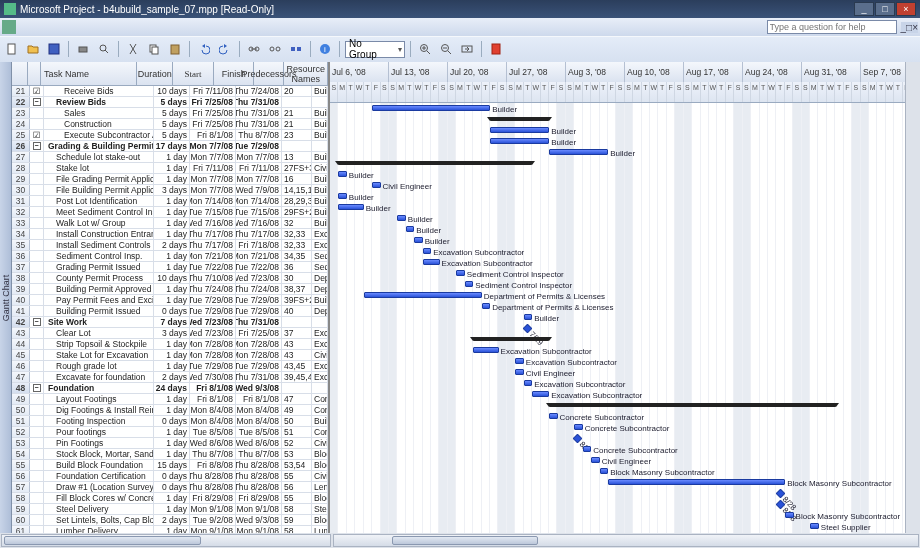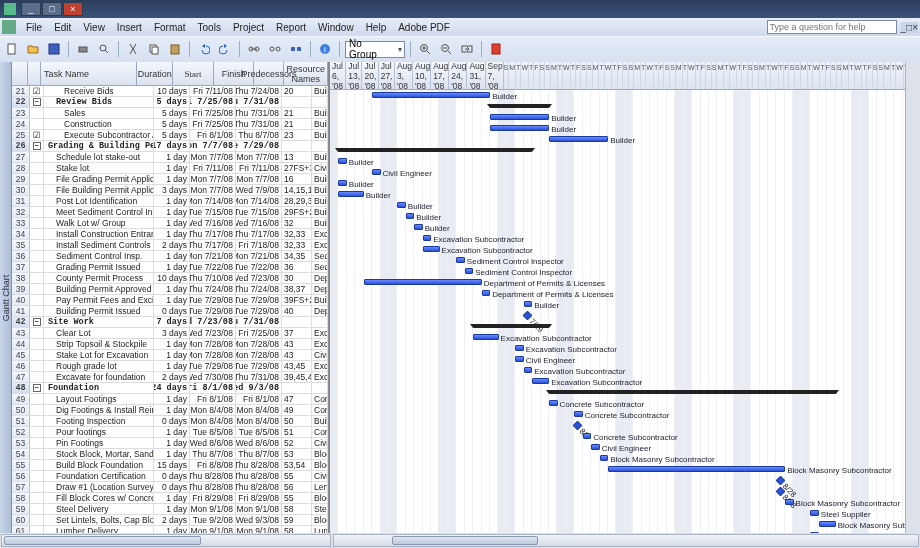--- a/index.html
+++ b/index.html
@@ -56,26 +56,26 @@
 .grid-row { display: flex; height: 11px; border-bottom: 1px solid #d8dee8; font-size: 8.5px; color: #222; }
 .grid-row .gc { border-right: 1px solid #d8dee8; display: flex; align-items: center; padding: 0 2px; overflow: hidden; white-space: nowrap; }
 .gc.id   { width: 18px; background: linear-gradient(#f4f7fc,#e4ebf5); justify-content: center; color: #444; border-right-color: #b5c0d2; }
 .gc.ind  { width: 14px; justify-content: center; }
 .gc.name { width: 110px; }
 .gc.dur  { width: 36px; justify-content: flex-end; }
 .gc.start{ width: 46px; justify-content: flex-end; }
 .gc.fin  { width: 46px; justify-content: flex-end; }
 .gc.pred { width: 30px; }
 .gc.res  { flex: 1; }
-.grid-row.summary { font-weight: bold; font-family: Liberation Mono, monospace; }
+.grid-row.summary { font-weight: bold; }
 .grid-row.summary .gc.id { background: linear-gradient(#e8eef8,#d4deee); }
 .coll-icon { width: 8px; height: 8px; border: 1px solid #666; font-size: 7px; line-height: 6px; text-align: center; background: #fff; }
 
 
-.gantt-header { height: 28px; display: flex; flex-direction: row; border-bottom: 1px solid #9aaac0; }
+.gantt-header { height: 41px; display: flex; flex-direction: column; border-bottom: 1px solid #9aaac0; }
 .gantt-header .row1, .gantt-header .row2 { display: flex; flex: 1; }
 .gantt-header .wk { flex: 1; border-right: 1px solid #b5c0d2; background: linear-gradient(#f4f7fc,#dbe3f0); display: flex; align-items: center; padding-left: 2px; font-size: 8.5px; color: #333; }
 .gantt-header .day { flex: 1; border-right: 1px solid #cfd7e3; background: linear-gradient(#eef2fa,#dde5f1); font-size: 7px; color: #555; text-align: center; line-height: 11px; }
 
 
 .gantt-body { position: relative; }
 .gantt-grid { position: absolute; inset: 0; display: flex; }
 .gantt-grid .col { flex: 1; border-right: 1px solid #eef0f5; }
 .gantt-grid .col.weekend { background: #e8ecf2; }
 .gantt-row { height: 11px; position: relative; border-bottom: 1px solid transparent; }
@@ -93,40 +93,28 @@
 .hscroll .sc-part { flex: 1; border: 1px solid #aab3c2; background: linear-gradient(#f0f3f8,#d5dce7); margin: 1px; position: relative; }
 .hscroll .thumb { position: absolute; top: 1px; bottom: 1px; background: linear-gradient(#e2e8f2,#bcc8da); border: 1px solid #8a98b0; border-radius: 2px; }
 
 .vscroll { position: absolute; top: 62px; right: 0; bottom: 15px; width: 15px; background: #dde2ea; border-left: 1px solid #aab3c2; }
 </style>
 </head>
 <body>
 
 <div class="titlebar">
   <div class="pj-icon"></div>
+  <div class="title">Microsoft Project - b4ubuild_sample_07.mpp [Read-Only]</div>
   <div class="winbtn">_</div>
   <div class="winbtn">□</div>
   <div class="winbtn close">×</div>
 </div>
 
 <div class="menubar">
   <div class="small-icon"></div>
-  <div id="menu-items" style="display: flex;">
-      <div class="menu-item">File</div>
-      <div class="menu-item">Edit</div>
-      <div class="menu-item">View</div>
-      <div class="menu-item">Insert</div>
-      <div class="menu-item">Format</div>
-      <div class="menu-item">Tools</div>
-      <div class="menu-item">Project</div>
-      <div class="menu-item">Report</div>
-      <div class="menu-item">Window</div>
-      <div class="menu-item">Help</div>
-      <div class="menu-item">Adobe PDF</div>
-    </div>
   <div class="help-search">
     <input placeholder="Type a question for help" style="">
   </div>
   <div style="display:flex;margin-left:4px">
     <div class="winbtn" style="background:#c8d4e8;color:#334">_</div>
     <div class="winbtn" style="background:#c8d4e8;color:#334">□</div>
     <div class="winbtn" style="background:#c8d4e8;color:#334">×</div>
   </div>
 </div>
 

